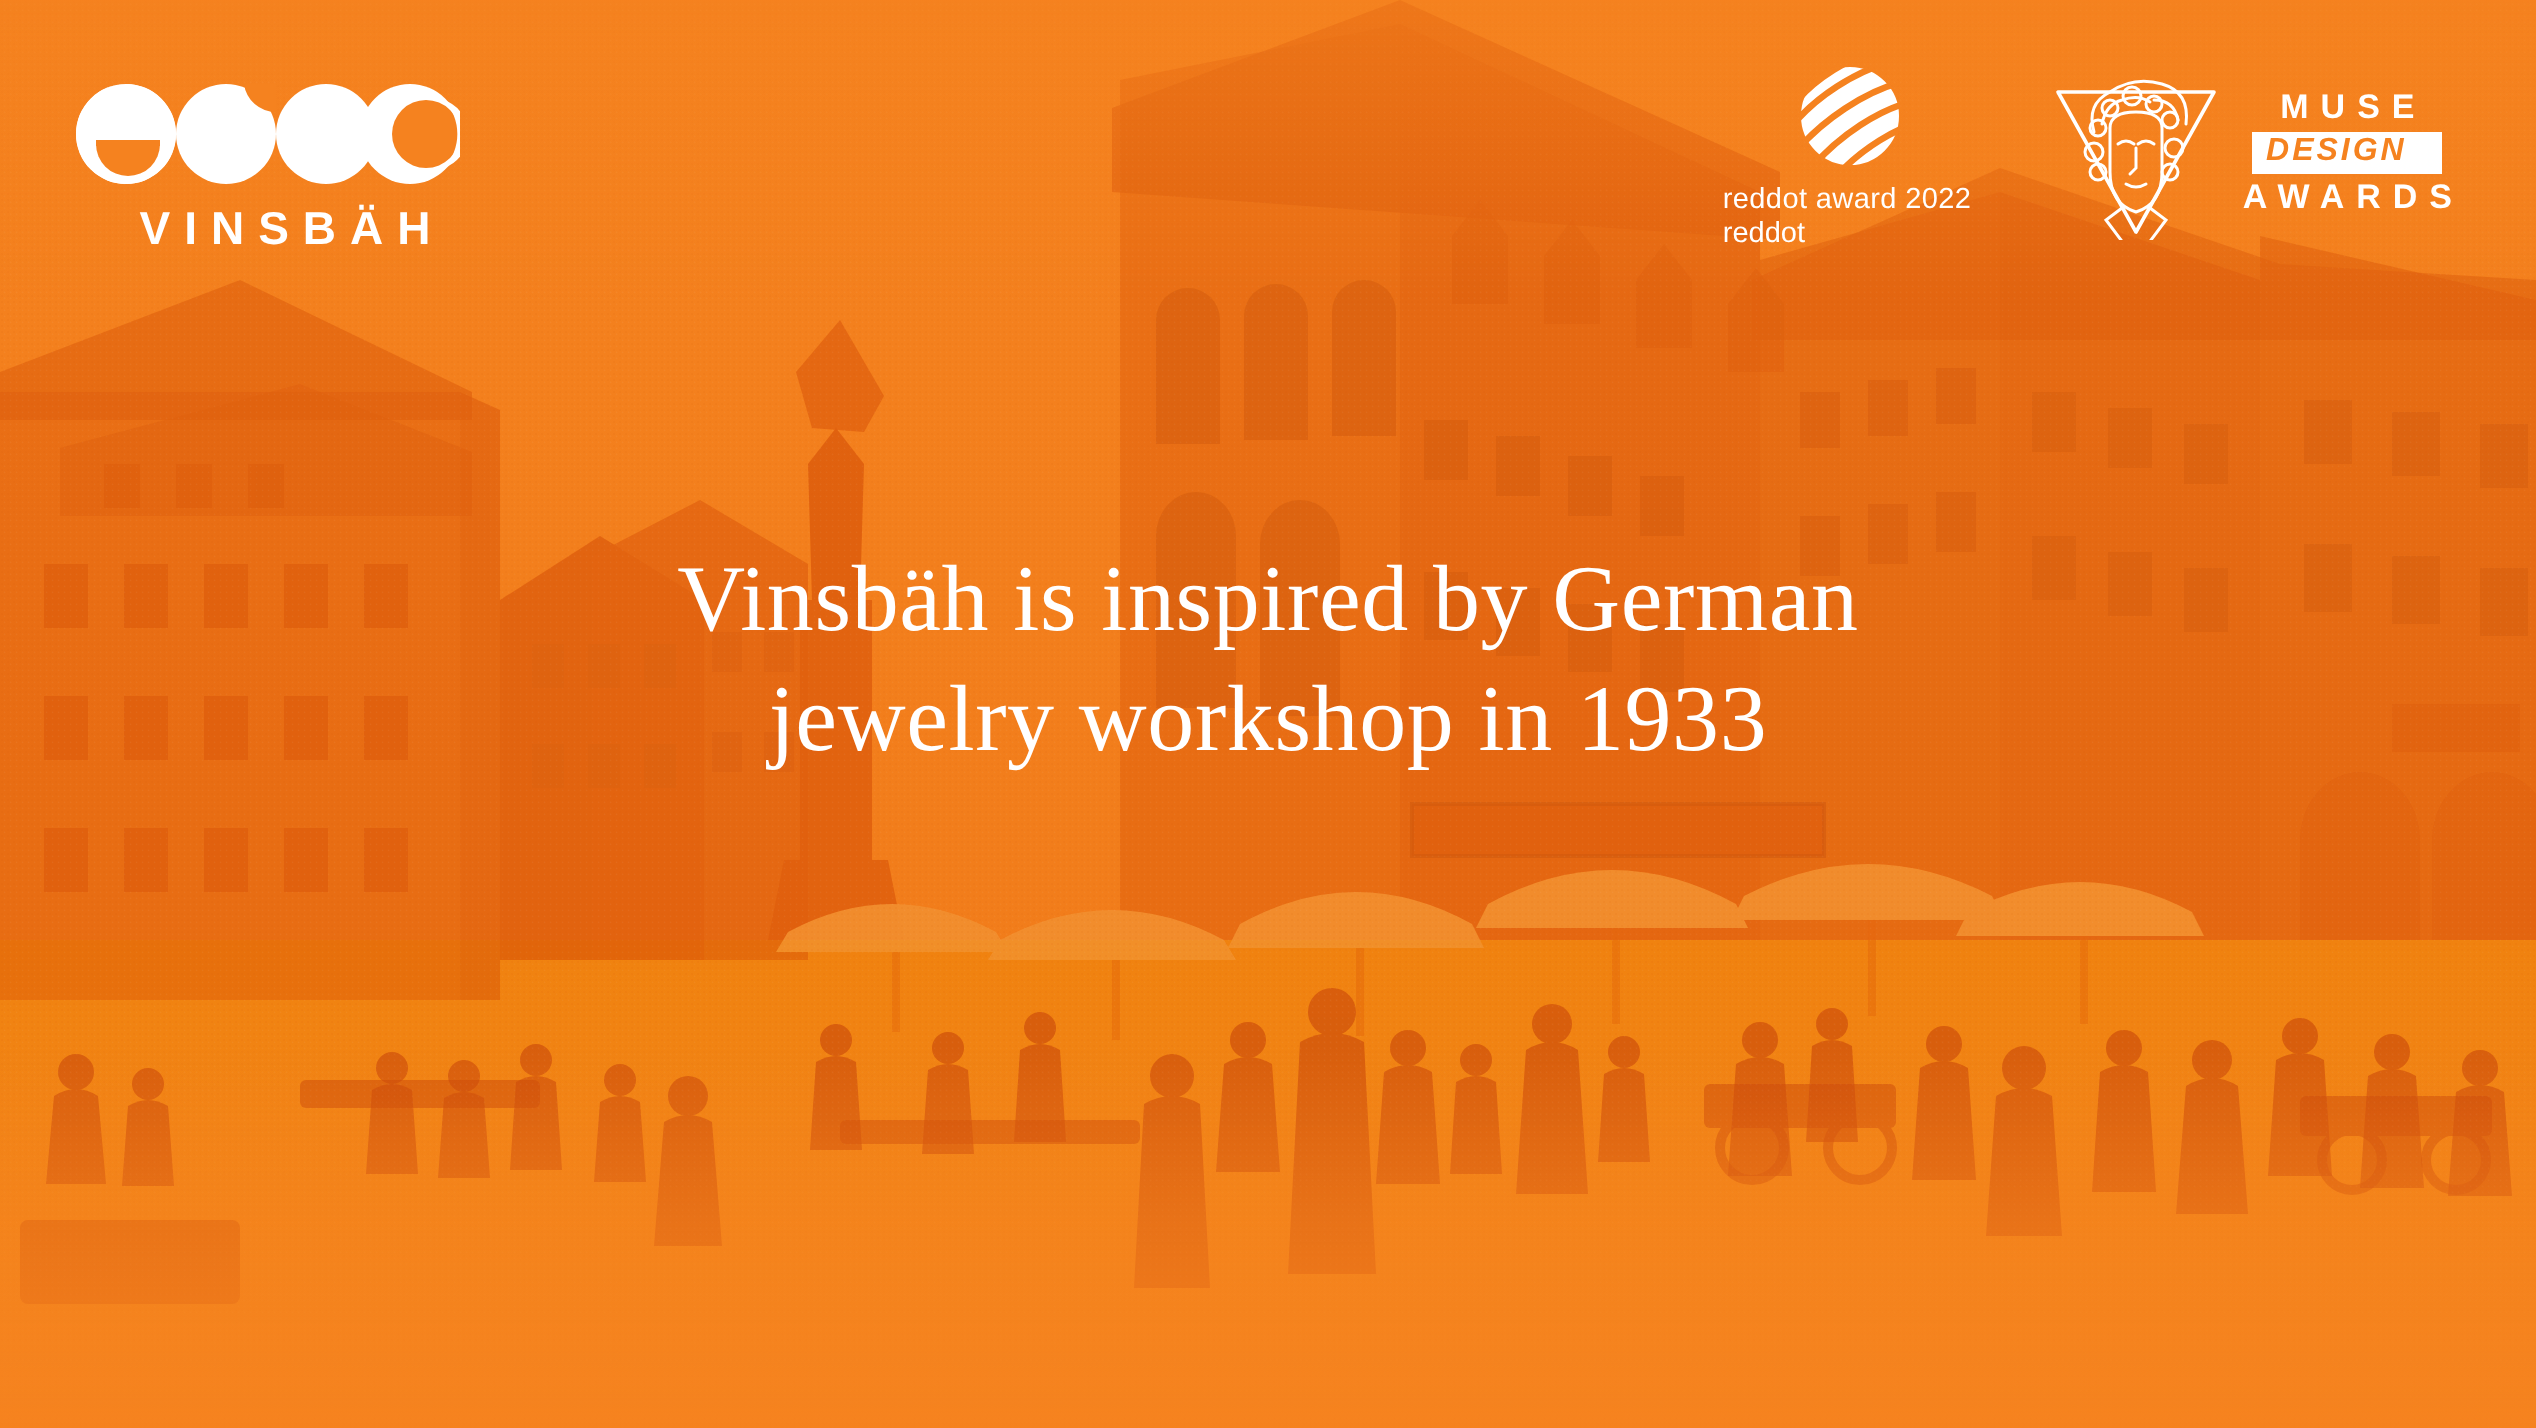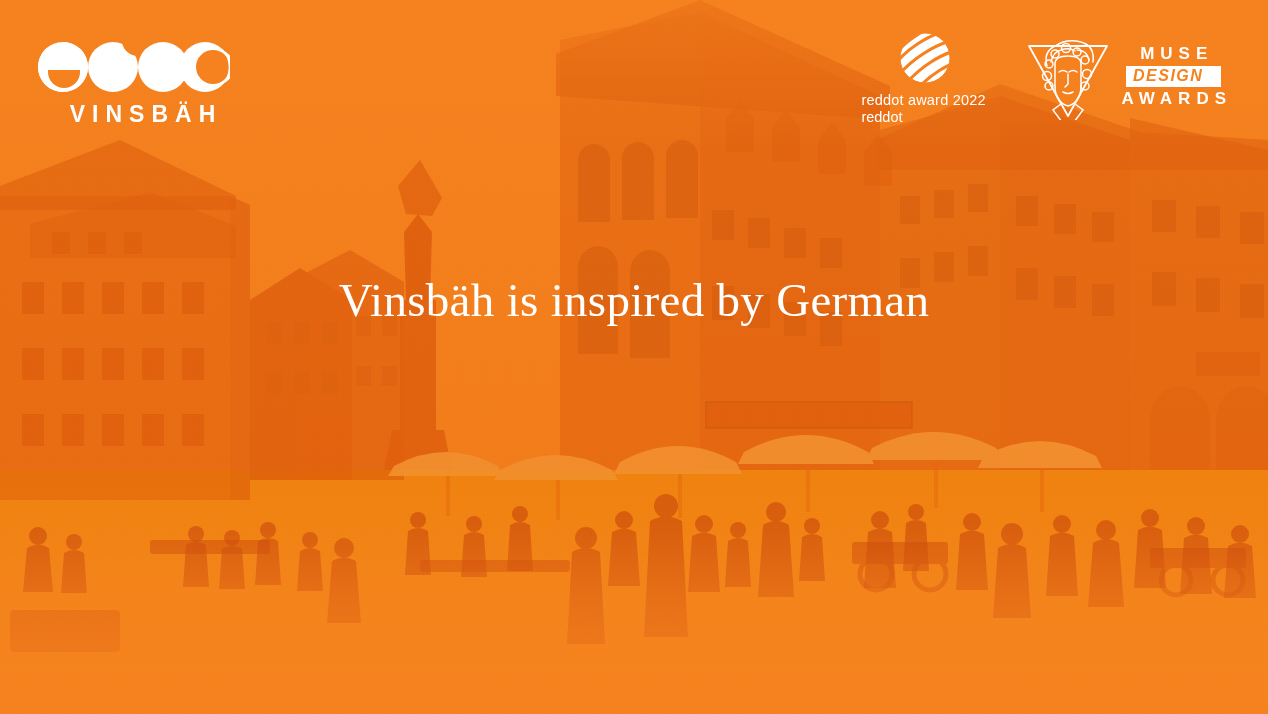--- a/index.html
+++ b/index.html
@@ -503,15 +503,16 @@
       <div class="muse-type">
         <div class="muse-word">MUSE</div>
         <div class="muse-design">DESIGN</div>
         <div class="muse-word">AWARDS</div>
       </div>
     </div>
   </div>
 
   <div class="headline">
     <span class="line">Vinsbäh is inspired by German</span>
+    <span class="line">jewelry workshop in 1933</span>
   </div>
 
 </div>
 
 </body></html>

